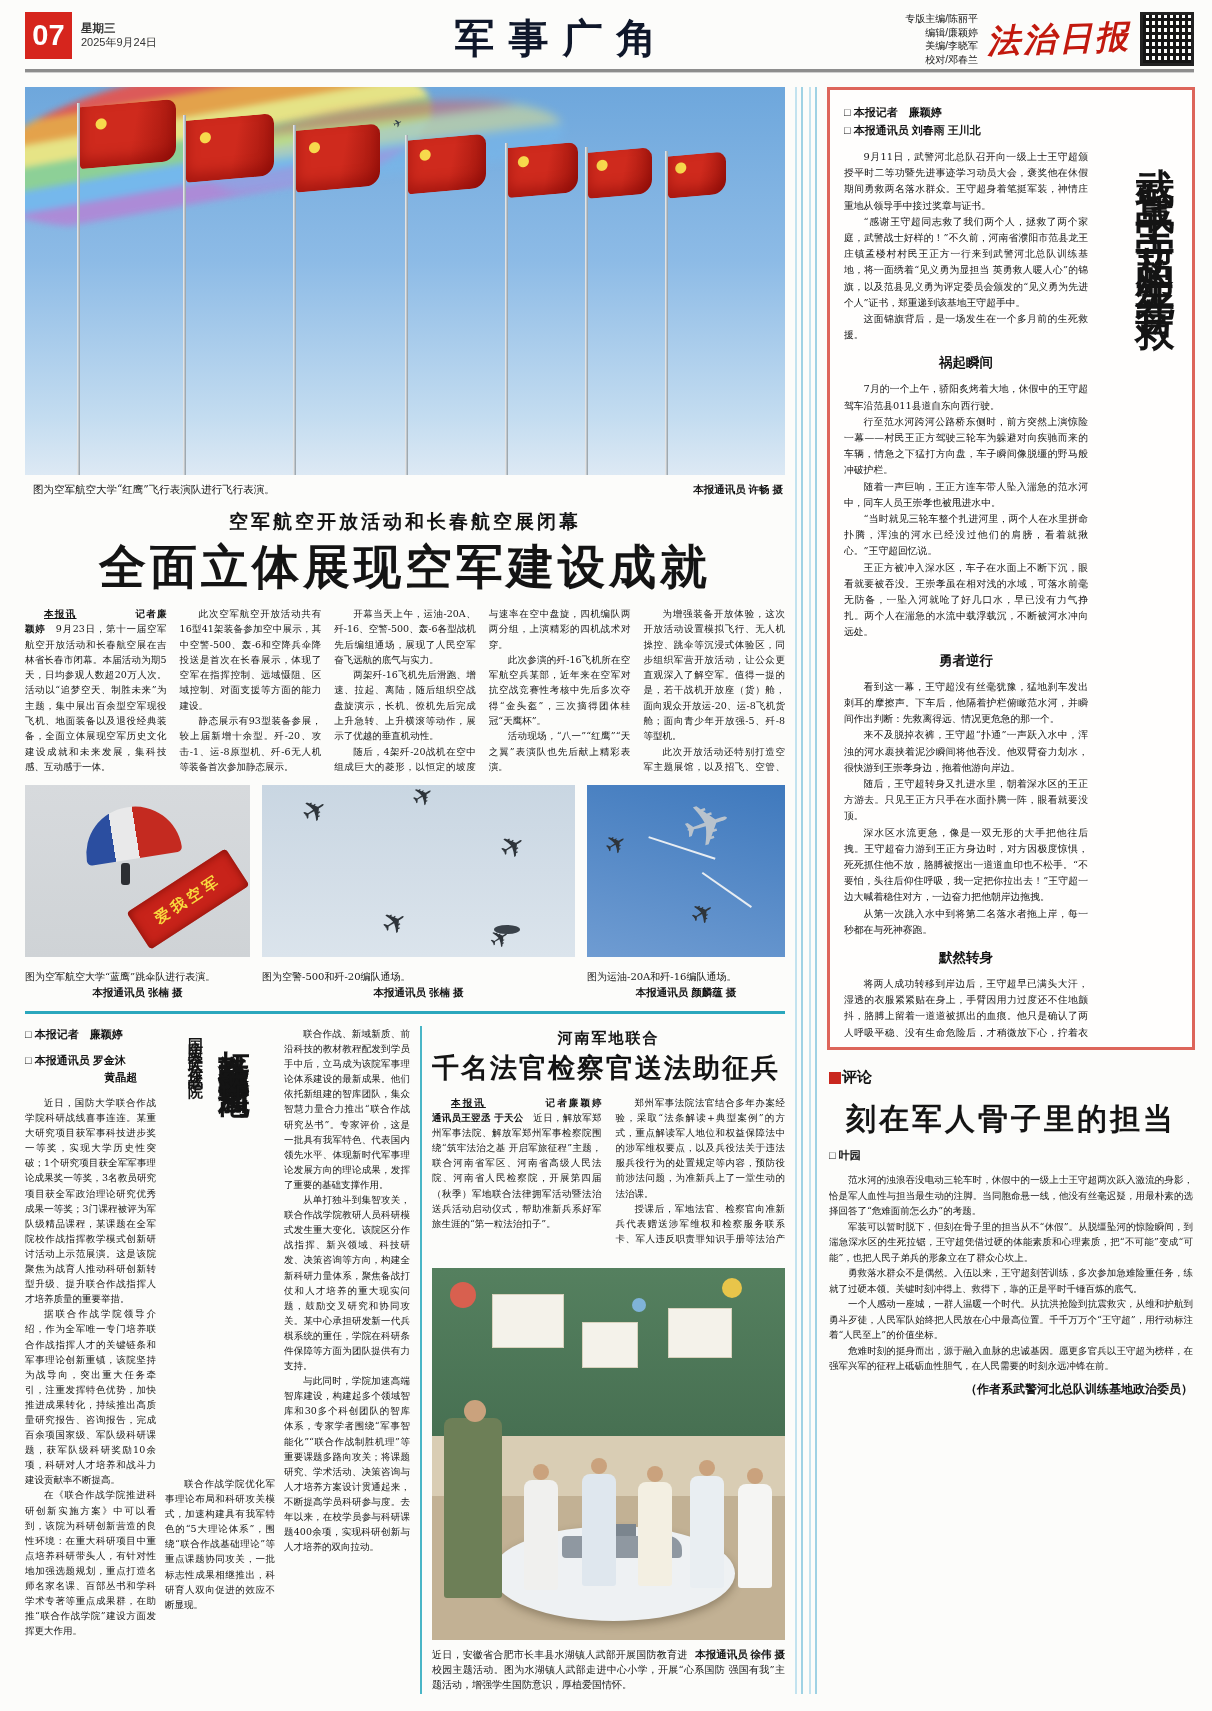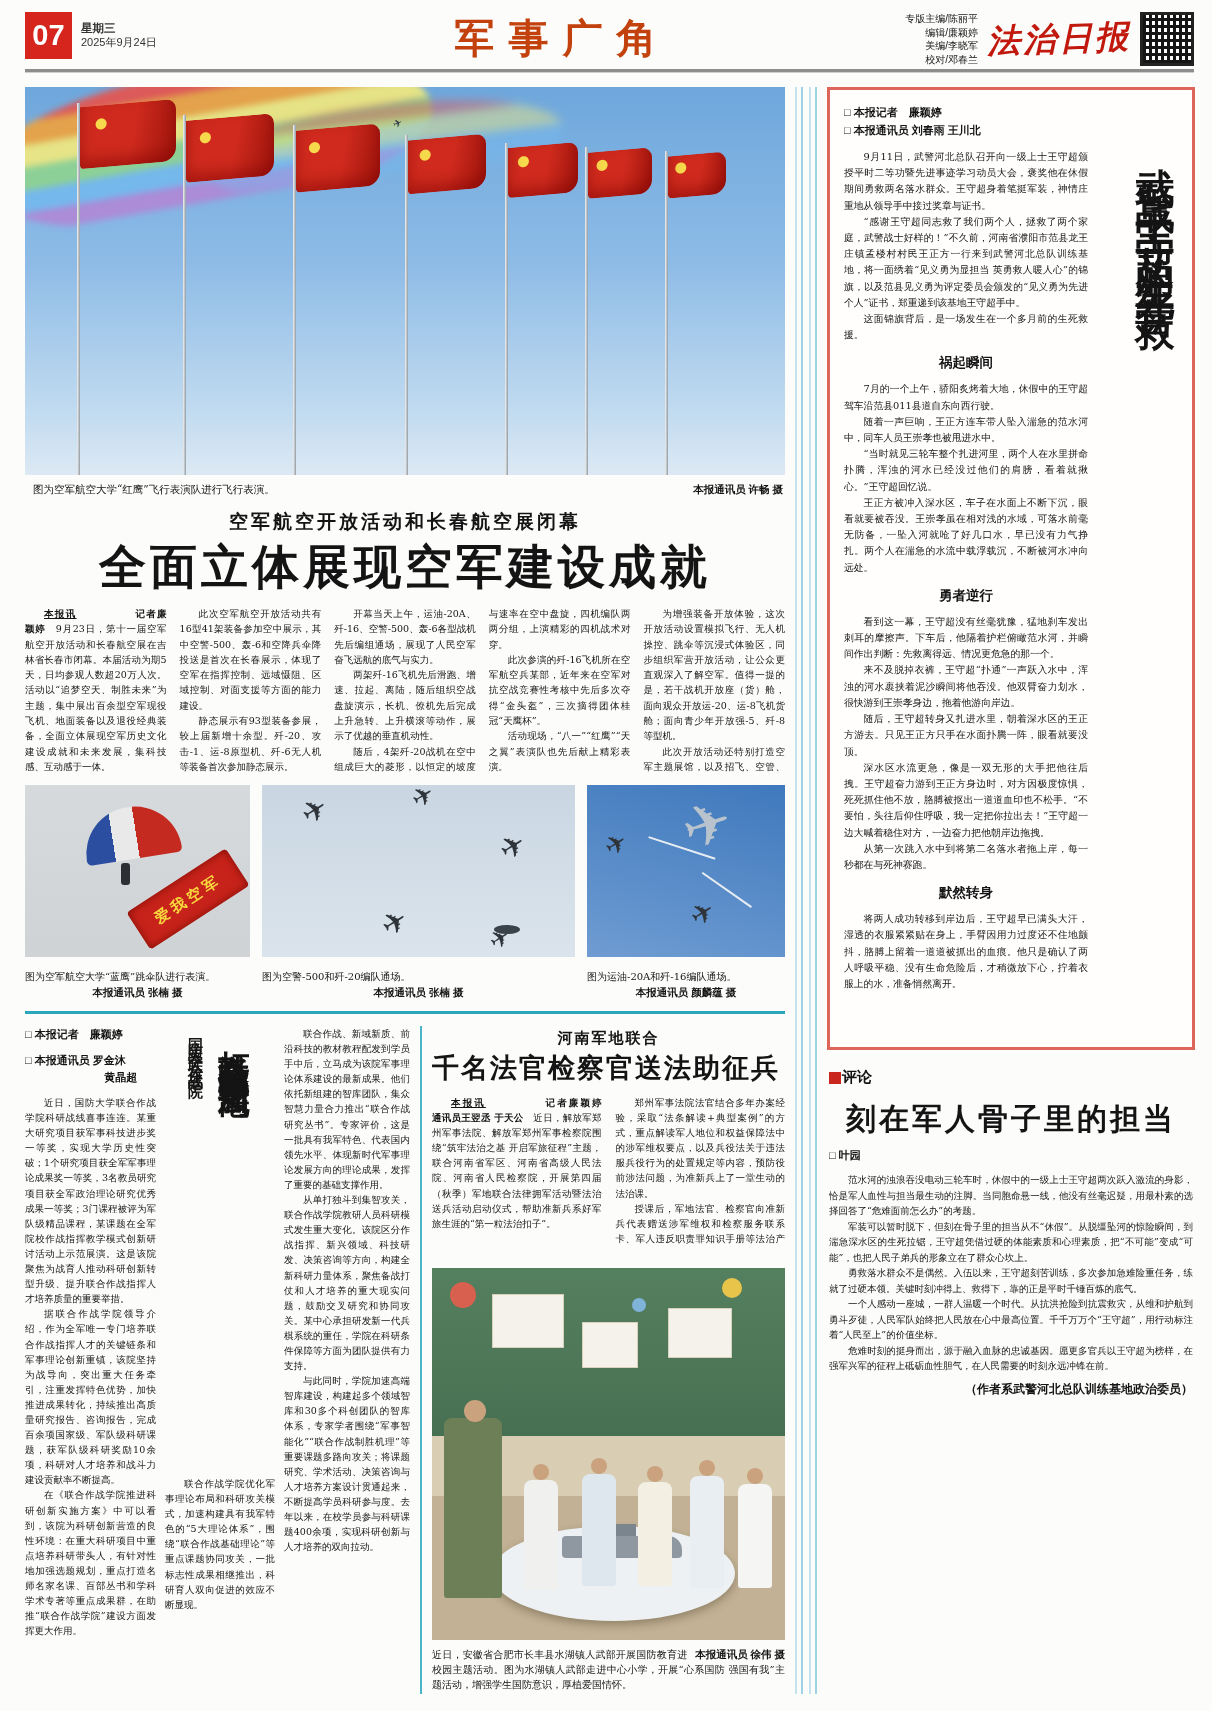--- a/index.html
+++ b/index.html
@@ -7,21 +7,21 @@
         font-family:"DejaVu Serif",serif;color:#141414;overflow:hidden;box-sizing:border-box;}
   
   .masthead{display:flex;align-items:flex-start;padding:12px 18px 0 25px;height:66px;box-sizing:border-box;gap:16px;}
   .mast-left{display:flex;gap:9px;width:225px;}
   .pageno{width:47px;height:47px;background:#d6251d;color:#fff;text-align:center;
           font:bold 29px/47px "Liberation Sans",sans-serif;}
   .mast-date{font-family:"Liberation Sans",sans-serif;color:#333;padding-top:9px;}
   .mast-date .wd{font-weight:bold;font-size:11.5px;line-height:14px;}
   .mast-date .dt{font-size:11px;line-height:15px;}
   .section-title{flex:1;text-align:center;font:bold 40px/52px "Liberation Sans",sans-serif;
-          color:#c2410c;letter-spacing:14px;padding-right:30px;}
+          color:#0f172a;letter-spacing:14px;padding-right:30px;}
   .mast-right{display:flex;gap:9px;align-items:center;}
   .credits{font:10px/13.5px "Liberation Sans",sans-serif;text-align:right;color:#222;white-space:nowrap;}
   .paper-name{font:bold 33px/40px "DejaVu Serif",serif;font-style:italic;color:#c2190e;
           letter-spacing:3px;transform:rotate(-2deg);white-space:nowrap;}
   .qr{width:54px;height:54px;border:3px solid #222;box-sizing:border-box;
       background:
         repeating-linear-gradient(0deg,#151515 0 3px,transparent 3px 7px),
         repeating-linear-gradient(90deg,#151515 0 3px,transparent 3px 6px);}
   .mast-rule{height:3px;background:#8d8d8d;margin:3px 18px 0 25px;border-bottom:1px solid #cfcfcf;}
   
@@ -315,20 +315,21 @@
           <p class="rescue-byline">□ 本报记者　廉颖婷</p>
           <p class="rescue-byline">□ 本报通讯员 刘春雨 王川北</p>
           <div>
               <p>9月11日，武警河北总队召开向一级上士王守超颁授平时二等功暨先进事迹学习动员大会，褒奖他在休假期间勇救两名落水群众。王守超身着笔挺军装，神情庄重地从领导手中接过奖章与证书。</p>
               <p>“感谢王守超同志救了我们两个人，拯救了两个家庭，武警战士好样的！”不久前，河南省濮阳市范县龙王庄镇孟楼村村民王正方一行来到武警河北总队训练基地，将一面绣着“见义勇为显担当 英勇救人暖人心”的锦旗，以及范县见义勇为评定委员会颁发的“见义勇为先进个人”证书，郑重递到该基地王守超手中。</p>
               <p>这面锦旗背后，是一场发生在一个多月前的生死救援。</p>
             </div>
           <h4 class="sec-head">祸起瞬间</h4>
           <div>
               <p>7月的一个上午，骄阳炙烤着大地，休假中的王守超驾车沿范县011县道自东向西行驶。</p>
+              <p>行至范水河跨河公路桥东侧时，前方突然上演惊险一幕——村民王正方驾驶三轮车为躲避对向疾驰而来的车辆，情急之下猛打方向盘，车子瞬间像脱缰的野马般冲破护栏。</p>
               <p>随着一声巨响，王正方连车带人坠入湍急的范水河中，同车人员王崇孝也被甩进水中。</p>
               <p>“当时就见三轮车整个扎进河里，两个人在水里拼命扑腾，浑浊的河水已经没过他们的肩膀，看着就揪心。”王守超回忆说。</p>
               <p>王正方被冲入深水区，车子在水面上不断下沉，眼看就要被吞没。王崇孝虽在相对浅的水域，可落水前毫无防备，一坠入河就呛了好几口水，早已没有力气挣扎。两个人在湍急的水流中载浮载沉，不断被河水冲向远处。</p>
             </div>
           <h4 class="sec-head">勇者逆行</h4>
           <div>
               <p>看到这一幕，王守超没有丝毫犹豫，猛地刹车发出刺耳的摩擦声。下车后，他隔着护栏俯瞰范水河，并瞬间作出判断：先救离得远、情况更危急的那一个。</p>
               <p>来不及脱掉衣裤，王守超“扑通”一声跃入水中，浑浊的河水裹挟着泥沙瞬间将他吞没。他双臂奋力划水，很快游到王崇孝身边，拖着他游向岸边。</p>
               <p>随后，王守超转身又扎进水里，朝着深水区的王正方游去。只见王正方只手在水面扑腾一阵，眼看就要没顶。</p>
               <p>深水区水流更急，像是一双无形的大手把他往后拽。王守超奋力游到王正方身边时，对方因极度惊惧，死死抓住他不放，胳膊被抠出一道道血印也不松手。“不要怕，头往后仰住呼吸，我一定把你拉出去！”王守超一边大喊着稳住对方，一边奋力把他朝岸边拖拽。</p>

